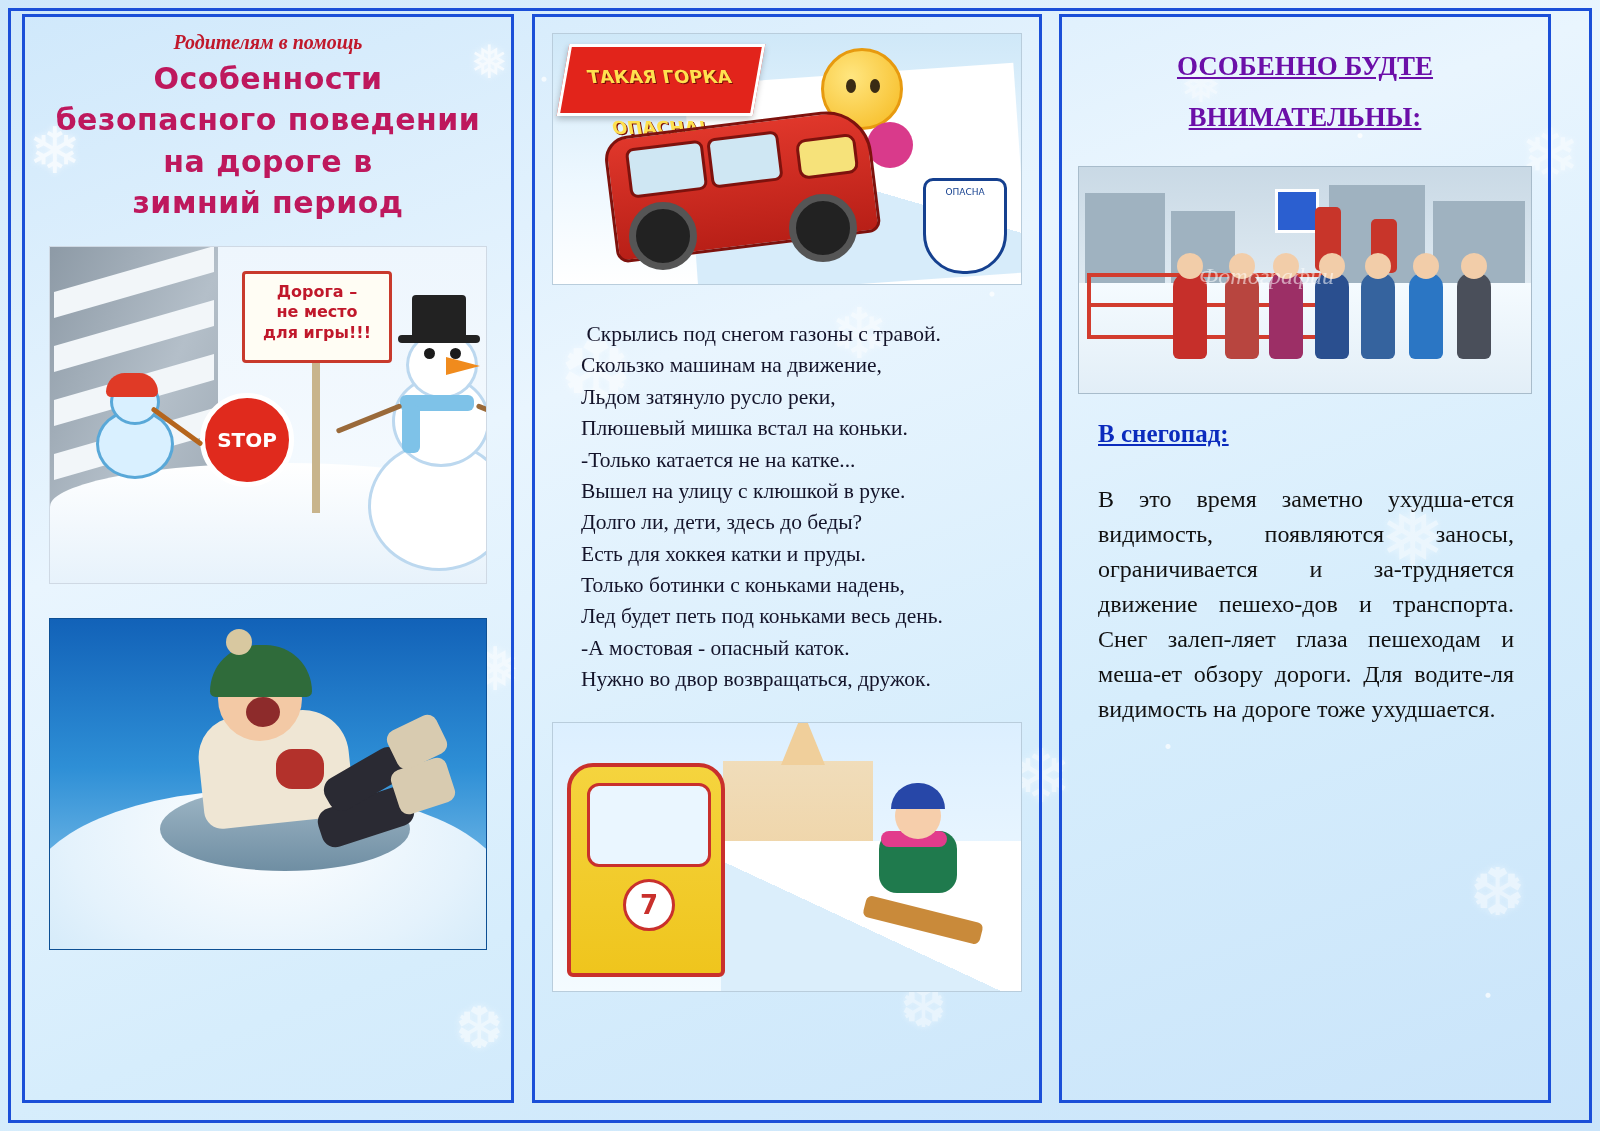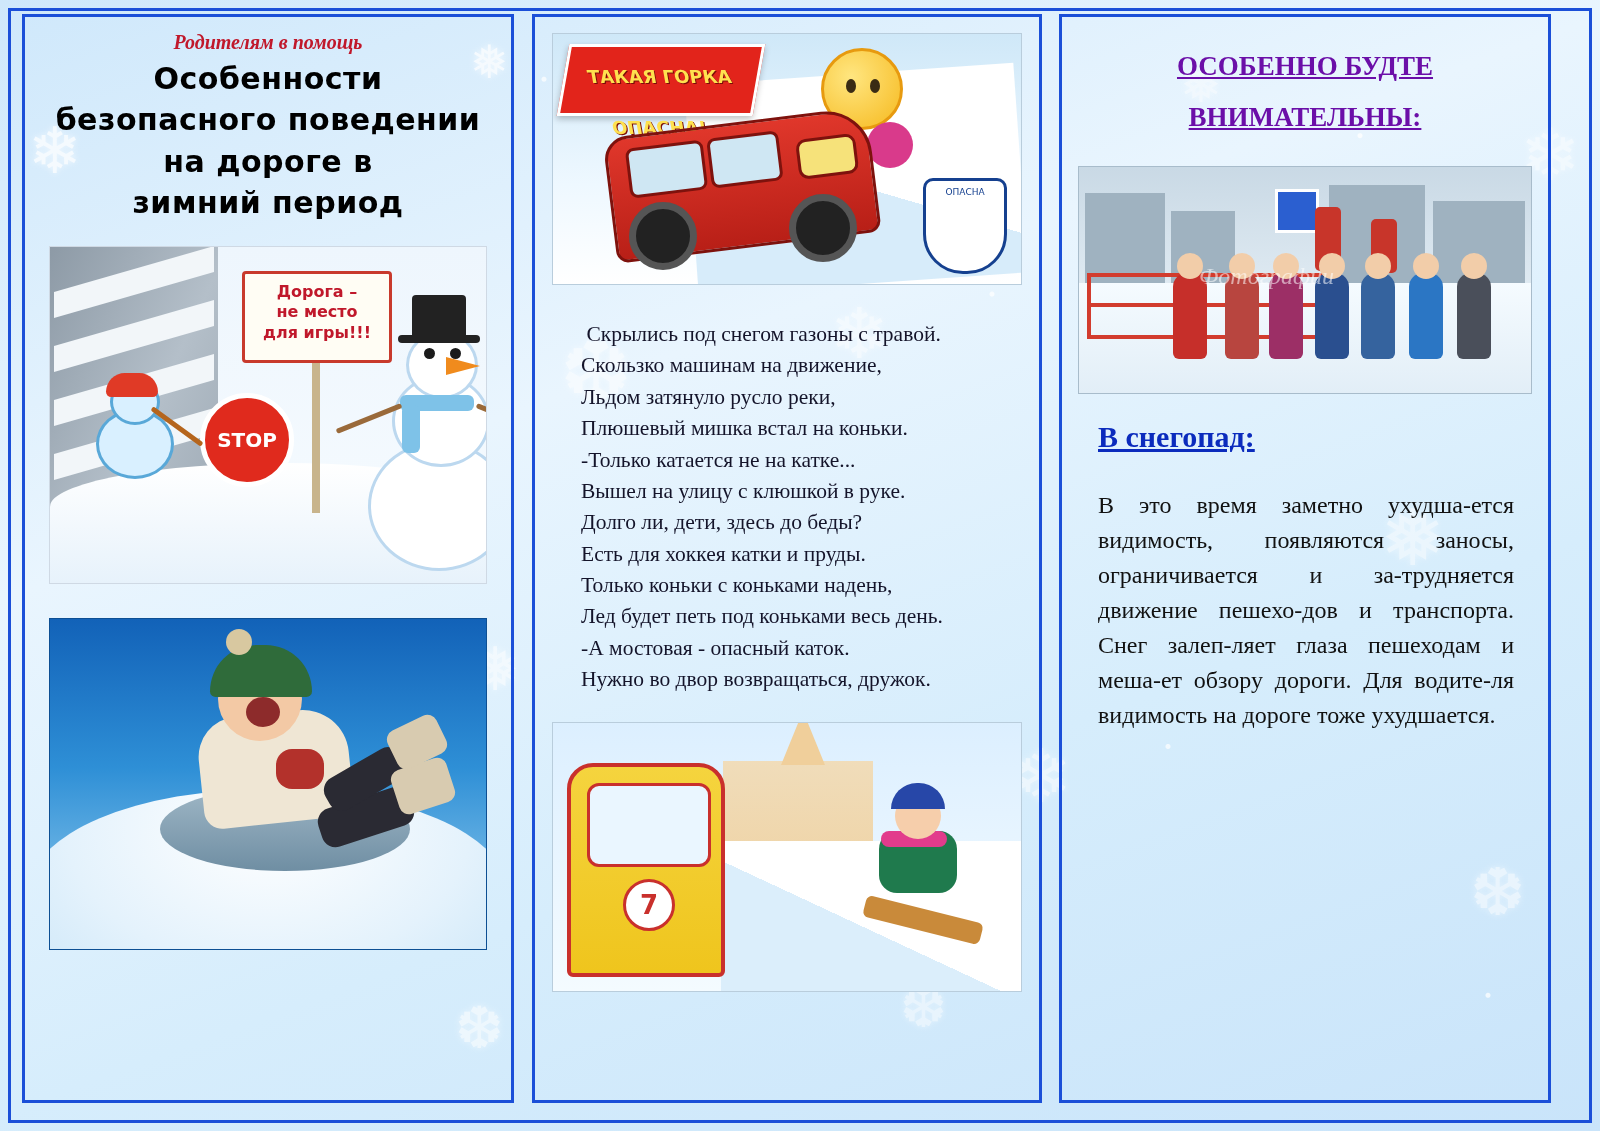--- a/index.html
+++ b/index.html
@@ -51,21 +51,21 @@
   .col-1{left:22px;width:492px;}
   .col-2{left:532px;width:510px;}
   .col-3{left:1059px;width:492px;}
 
   
   .kicker{
     text-align:center;color:#c0182b;font-weight:bold;font-style:italic;
     font-size:20px;margin:14px 0 4px;
   }
   .title{
-    text-align:center;color:#000000;font-weight:bold;
+    text-align:center;color:#be185d;font-weight:bold;
     font-family:"DejaVu Sans", sans-serif;
     font-size:30px;line-height:1.38;letter-spacing:.5px;
     padding:0 18px;
   }
 
   .pic{position:relative;overflow:hidden;}
 
   
   .pic-road{
     margin:22px auto 0;width:436px;height:336px;
@@ -227,21 +227,21 @@
   .cx-light{position:absolute;width:26px;height:64px;background:#c8352a;border-radius:5px;}
   .cx-child{position:absolute;bottom:34px;width:34px;height:86px;border-radius:14px 14px 6px 6px;}
   .cx-head{position:absolute;top:-20px;left:4px;width:26px;height:26px;border-radius:50%;background:#f2cda9;}
   .cx-sign{position:absolute;left:196px;top:22px;width:38px;height:38px;background:#2b5fd0;border:3px solid #fff;}
   .wmark{
     position:absolute;left:120px;top:96px;color:rgba(255,255,255,.55);
     font-size:24px;font-style:italic;font-family:"Liberation Serif",serif;
   }
 
   .c3-sub{
-    margin:26px 0 0 36px;color:#0b2bbd;font-weight:bold;font-size:30px;
+    margin:26px 0 0 36px;color:#0b2bbd;font-weight:bold;font-size:25px;
     text-decoration:underline;
   }
   .c3-text{
     margin:34px 34px 0 36px;
     font-size:24px;line-height:1.46;color:#111;
     text-align:justify;
     font-family:"Liberation Serif", serif;
   }
 </style>
 </head>
@@ -364,21 +364,21 @@
 
     <div class="poem">
       <div> Скрылись под снегом газоны с травой.</div>
       <div>Скользко машинам на движение,</div>
       <div>Льдом затянуло русло реки,</div>
       <div>Плюшевый мишка встал на коньки.</div>
       <div>-Только катается не на катке...</div>
       <div>Вышел на улицу с клюшкой в руке.</div>
       <div>Долго ли, дети, здесь до беды?</div>
       <div>Есть для хоккея катки и пруды.</div>
-      <div>Только коньки с коньками надень,</div>
+      <div>Только ботинки с коньками надень,</div>
       <div>Лед будет петь под коньками весь день.</div>
       <div>-А мостовая - опасный каток.</div>
       <div>Нужно во двор возвращаться, дружок.</div>
     </div>
 
     <div class="pic pic-tram">
       <div class="city"></div>
       <div class="spire"></div>
       <div class="snowhill"></div>
       <div class="tram">

